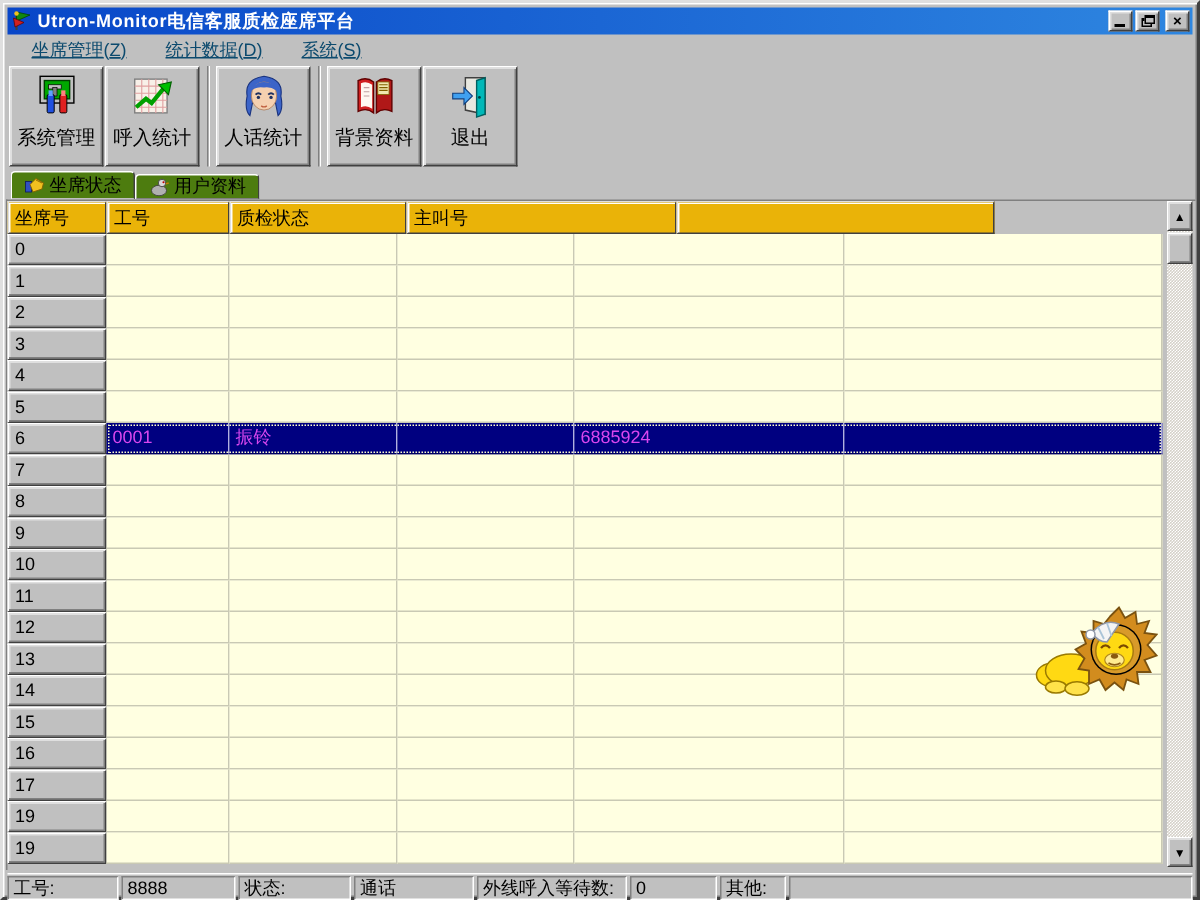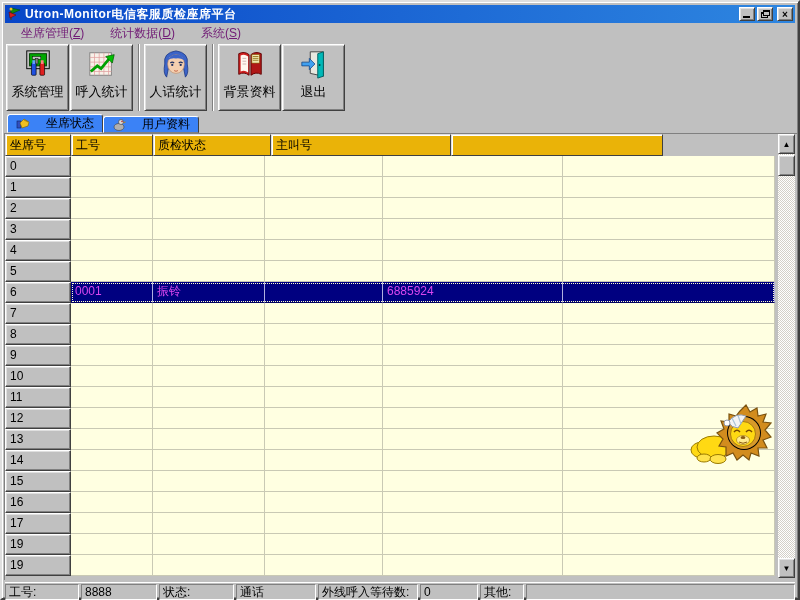--- a/index.html
+++ b/index.html
@@ -26,38 +26,38 @@
   .wbtn.close { margin-left:2px; }
   .glyph-min { position:absolute; left:3px; bottom:2px; width:7px; height:2px; background:#000; }
   .glyph-restore { position:relative; width:9px; height:8px; }
   .glyph-restore i { position:absolute; border:1px solid #000; background:#c0c0c0; }
   .glyph-restore i.b { left:0; top:2px; width:7px; height:6px; border-top-width:2px; }
   .glyph-restore i.f { right:0; top:0; width:7px; height:6px; border-top-width:2px; }
 
   
   .menubar { position:absolute; top:22px; left:3px; right:3px; height:18px;
     display:flex; align-items:center; padding-left:8px; }
-  .menuitem { padding:1px 8px; margin-right:10px; color:#701a75; white-space:nowrap; }
+  .menuitem { padding:1px 8px; margin-right:10px; color:#0c4a6e; white-space:nowrap;text-decoration:underline; }
   .hk { text-decoration:underline; }
 
   
   .toolbar { position:absolute; top:41px; left:3px; right:3px; height:69px;
     display:flex; align-items:flex-start; padding:1px 0 0 1px; }
   .tbtn { width:63px; height:67px; background:#c0c0c0; margin-right:1px;
     border:1px solid; border-color:#fff #404040 #404040 #fff;
     box-shadow: inset 1px 1px 0 #dfdfdf, inset -1px -1px 0 #808080;
     display:flex; flex-direction:column; align-items:center; }
   .tbtn svg { width:30px; height:30px; margin-top:4px; }
   .tbtn .tlabel { font-size:13px; margin-top:4px; white-space:nowrap; }
   .tsep { width:2px; height:67px; margin:0 4px;
     border-left:1px solid #808080; border-right:1px solid #fff; }
 
   
   .tabrow { position:absolute; top:112px; left:5px; height:19px; display:flex; align-items:flex-end; }
-  .tab { display:flex; align-items:center; gap:16px; background:#3b82f6;
+  .tab { display:flex; align-items:center; gap:3px; background:#4d7c0f;
     padding:0 8px; height:19px;
     border:1px solid; border-color:#fff #404040 #c0c0c0 #fff;
     border-radius:3px 3px 0 0; position:relative; white-space:nowrap; }
   .tab.inactive { height:17px; border-bottom:1px solid #808080; }
   .tab svg { width:14px; height:13px; }
 
   
   .tablearea { position:absolute; top:131px; left:2px; width:793px; height:447px;
     background:#c0c0c0; border-left:1px solid #808080; border-top:1px solid #808080; }
   .grid { position:absolute; left:0; top:0; width:770px; }

